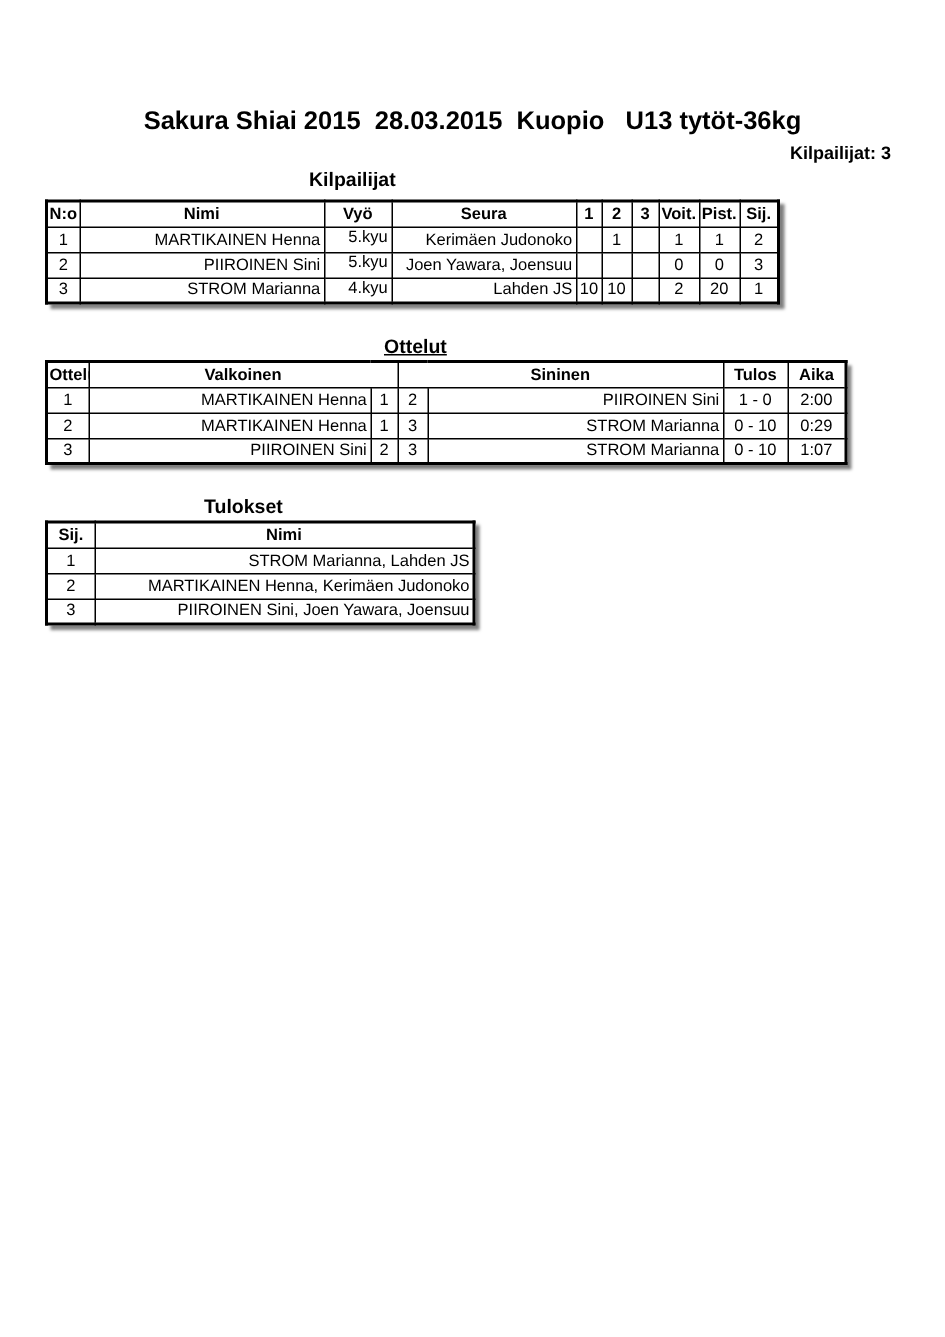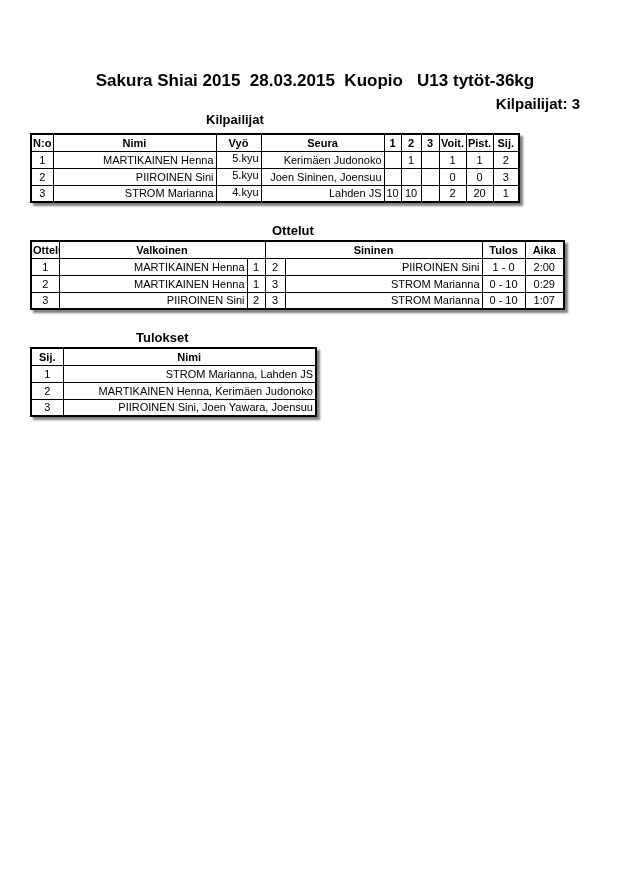--- a/index.html
+++ b/index.html
@@ -20,31 +20,31 @@
     left: 0;
     width: 100%;
     text-align: center;
     font-weight: bold;
     font-size: 17px;
     white-space: pre;
   }
   .count {
     position: absolute;
     top: 51px;
-    right: 50px;
-    font-size: 15px;
+    right: 36px;
+    font-size: 12px;
     font-weight: bold;
   }
   .heading {
     position: absolute;
     font-size: 13px;
     font-weight: bold;
   }
   #h-kilpailijat { top: 68px;  left: 206px; }
-  #h-ottelut     { top: 179px; left: 272px; }
+  #h-ottelut     { top: 179px; left: 256px; text-decoration: underline; }
   #h-tulokset    { top: 286px; left: 136px; }
 
   table.tbl {
     position: absolute;
     border-collapse: collapse;
     table-layout: fixed;
     background: #ffffff;
     border: 2px solid #000000;
     box-shadow: 3px 3px 2px rgba(0,0,0,0.5);
     font-size: 11px;
@@ -112,21 +112,21 @@
         <td class="c">1</td>
         <td class="c"></td>
         <td class="c">1</td>
         <td class="c">1</td>
         <td class="c">2</td>
       </tr>
       <tr>
         <td class="c">2</td>
         <td class="l">PIIROINEN Sini</td>
         <td class="l vt">5.kyu</td>
-        <td class="l">Joen Sininen, Joensuu</td>
+        <td class="l">Joen Yawara, Joensuu</td>
         <td class="c"></td>
         <td class="c"></td>
         <td class="c"></td>
         <td class="c">0</td>
         <td class="c">0</td>
         <td class="c">3</td>
       </tr>
       <tr>
         <td class="c">3</td>
         <td class="l">STROM Marianna</td>

